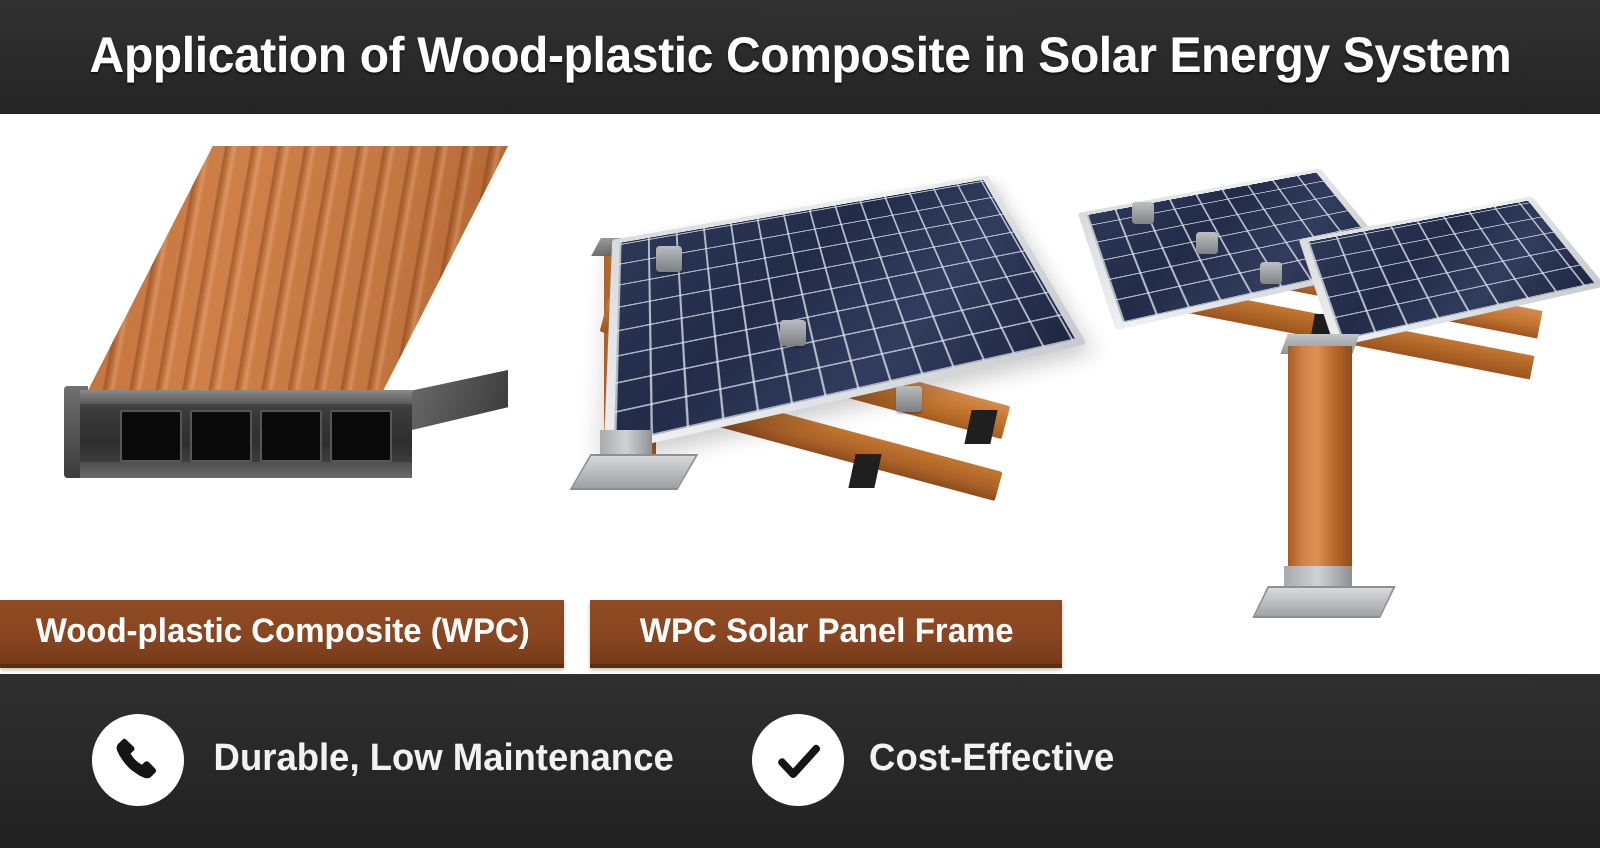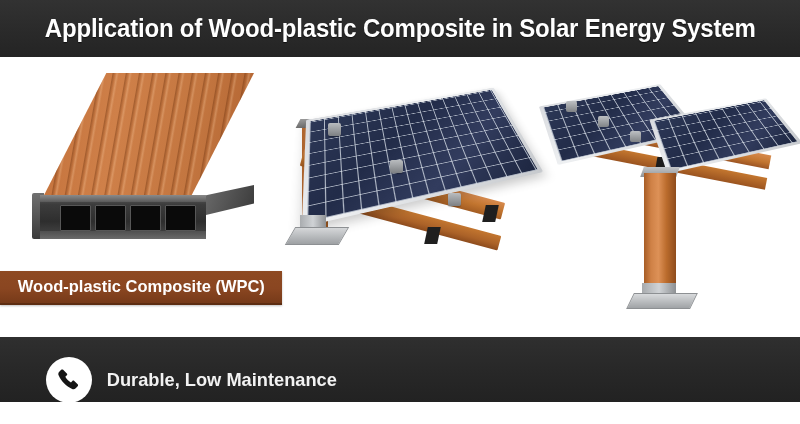--- a/index.html
+++ b/index.html
@@ -304,31 +304,32 @@
     background: linear-gradient(180deg,#8e4a22 0%, #8a4621 55%, #763a19 100%);
     border-bottom: 2px solid #5d2d12;
     display: flex;
     align-items: center;
     justify-content: center;
     color: #ffffff;
     font-size: 17px;
     font-weight: bold;
     white-space: nowrap;
     box-shadow: 0 1px 2px rgba(0,0,0,.25);
+    margin-top: 29px;
   }
   .caption span { transform: scaleX(0.97); display: inline-block; }
   .cap-1 { left: 0px;   top: 214px; width: 282px; }
   .cap-2 { left: 295px; top: 214px; width: 236px; }
   .cap-3 { left: 552px; top: 214px; width: 242px; }
 
   
   .footer-band {
     position: absolute;
     left: 0; top: 337px;
-    width: 800px; height: 65px;
+    width: 800px; height: 87px;
     background: linear-gradient(180deg,#2f2f2f 0%, #282828 50%, #222222 100%);
     display: flex;
     align-items: center;
   }
   .feature {
     display: flex;
     align-items: center;
     gap: 10px;
     position: absolute;
   }
@@ -417,31 +418,42 @@
         <div class="mount-post-top"></div>
         <div class="mount-post"></div>
         <div class="mount-base-box"></div>
         <div class="mount-base"></div>
       </div>
     </div>
 
     <div class="caption cap-1">
       <span>Wood-plastic Composite (WPC)</span>
     </div>
+    <div class="caption cap-2">
+      <span>WPC Solar Panel Frame</span>
+    </div>
 
   </div>
 
   <div class="footer-band">
 
     <div class="feature f1">
       <div class="feat-icon">
         <svg width="26" height="26" viewBox="0 0 24 24" aria-hidden="true">
           <path fill="#151515" d="M6.6 2.6c-.5-.5-1.3-.5-1.8 0L3 4.4c-.9.9-1.1 2.2-.6 3.3 2.4 5.6 6.9 10.1 12.5 12.5 1.1.5 2.4.3 3.3-.6l1.8-1.8c.5-.5.5-1.3 0-1.8l-3.1-3.1c-.5-.5-1.3-.5-1.8 0l-1.3 1.3c-2.2-1.2-4-3-5.2-5.2L10 7.7c.5-.5.5-1.3 0-1.8L6.6 2.6z"></path>
         </svg>
       </div>
       <div class="feat-label">Durable, Low Maintenance</div>
     </div>
 
+    <div class="feature f2">
+      <div class="feat-icon">
+        <svg width="27" height="27" viewBox="0 0 24 24" aria-hidden="true">
+          <path fill="none" stroke="#151515" stroke-width="3.4" stroke-linecap="round" stroke-linejoin="round" d="M4.5 12.6l4.9 5.2L19.6 6.6"></path>
+        </svg>
+      </div>
+      <div class="feat-label">Cost-Effective</div>
+    </div>
 
 
   </div>
 
 </div>
 
 </body></html>

